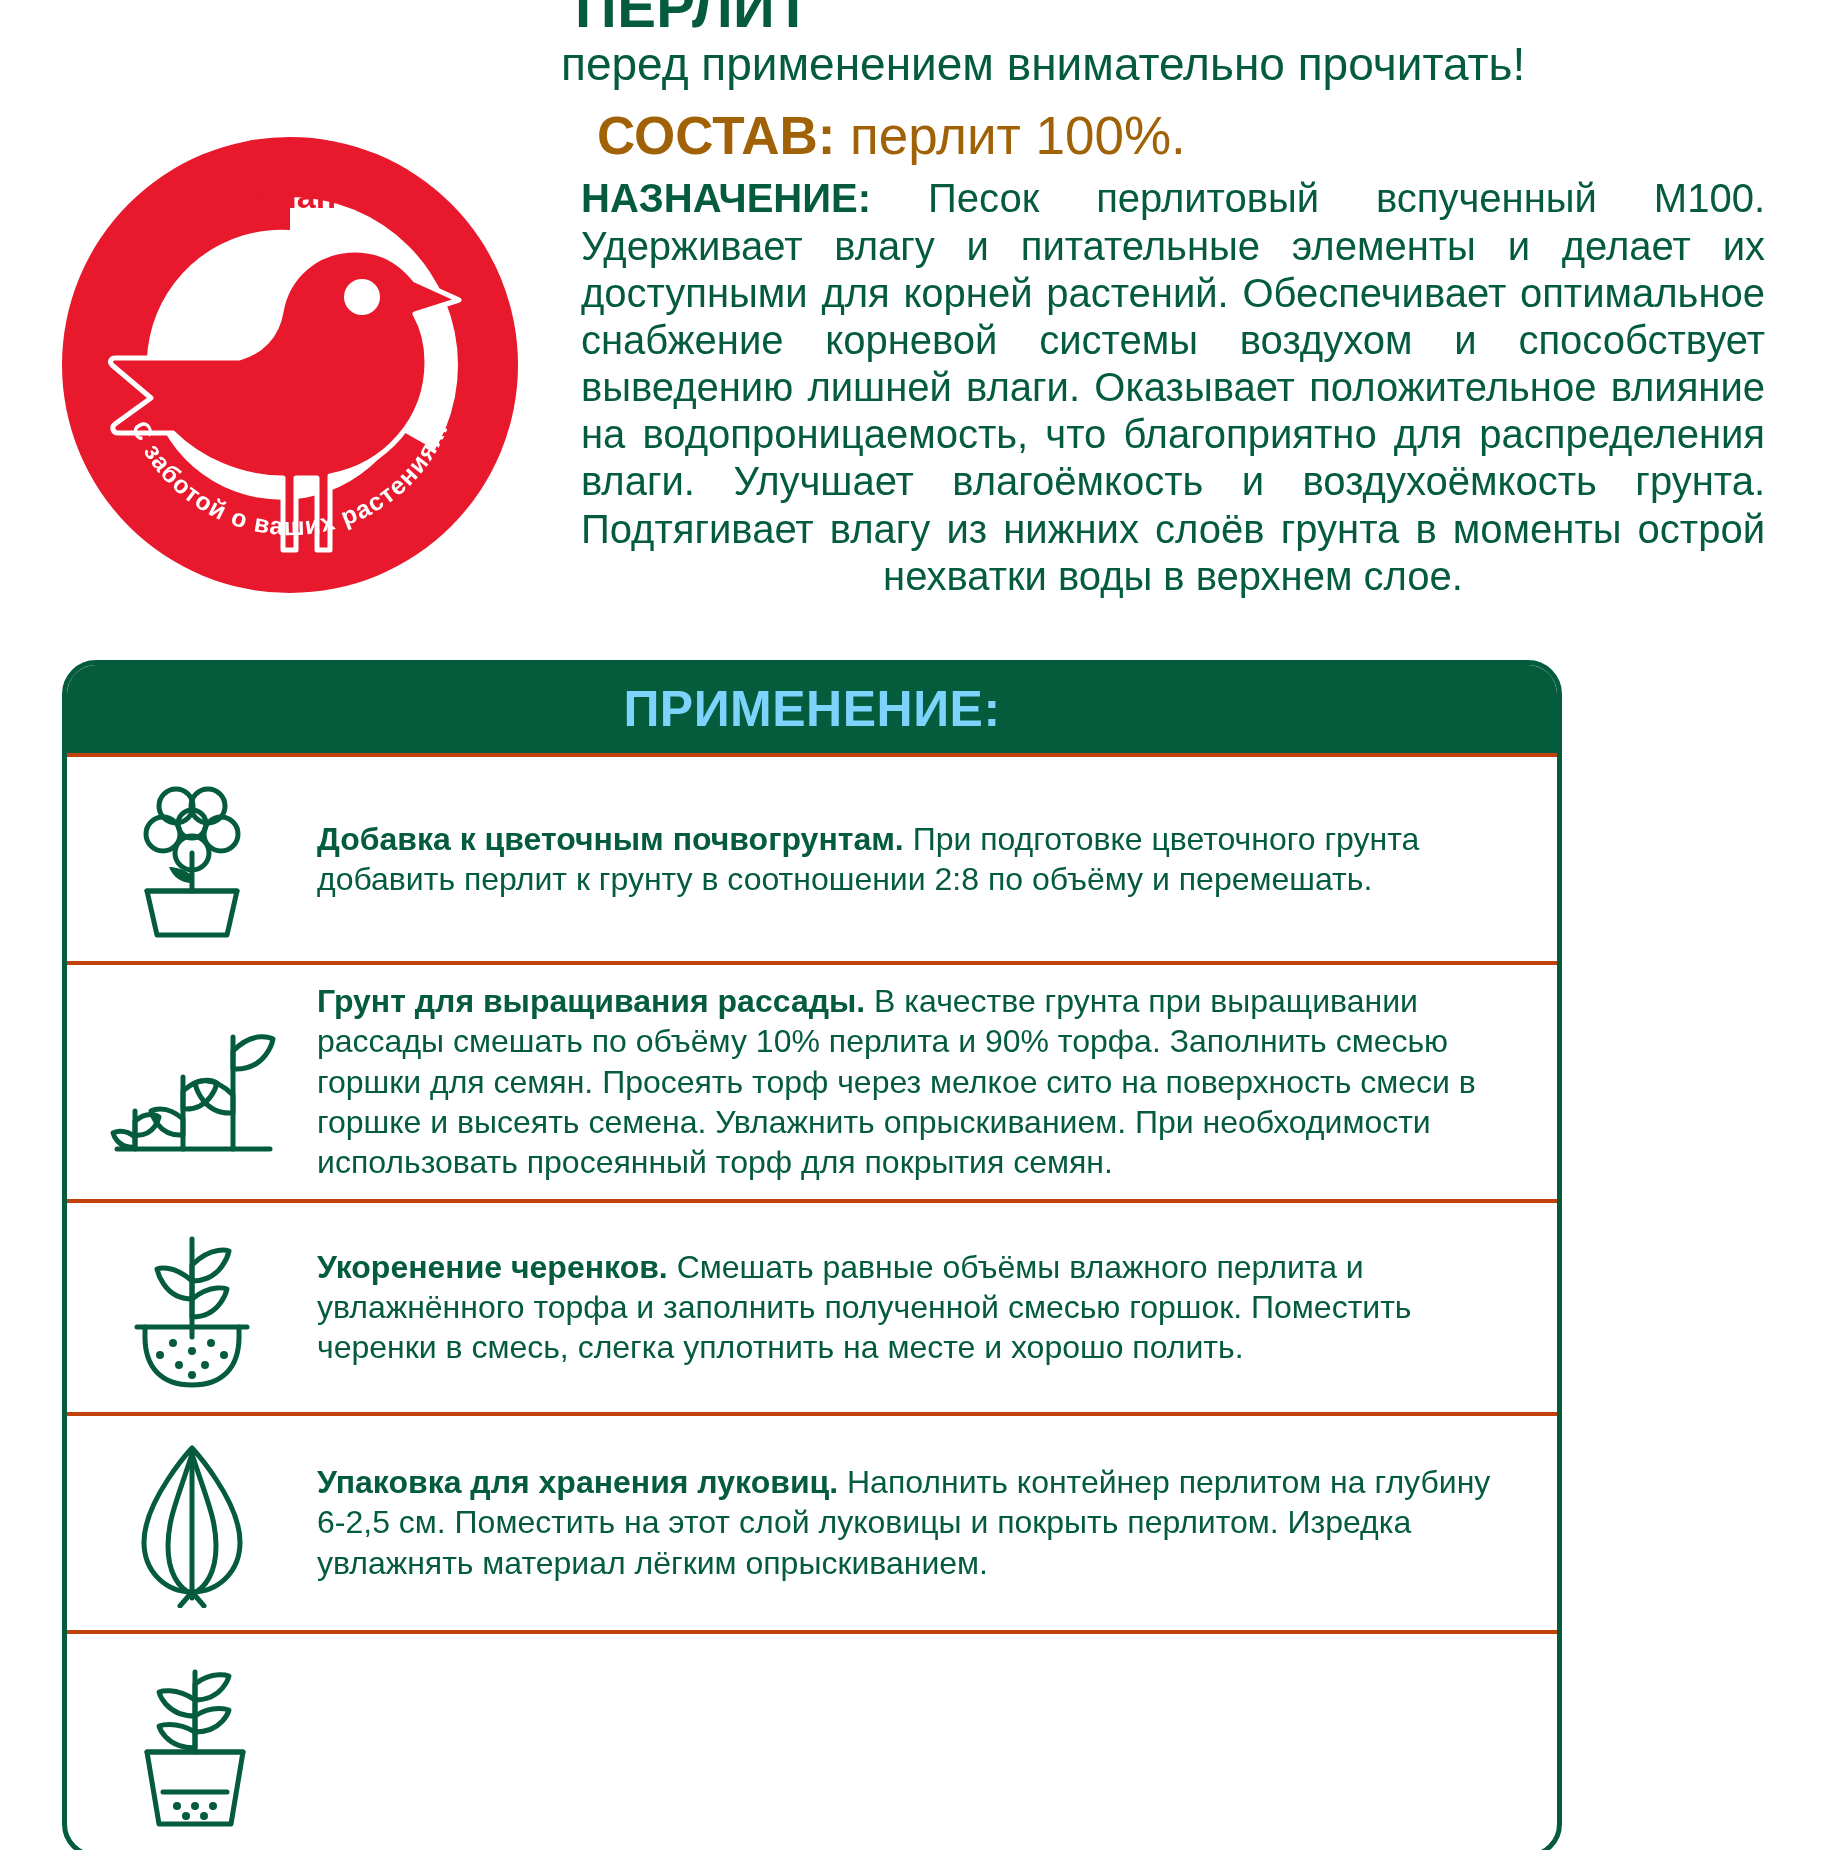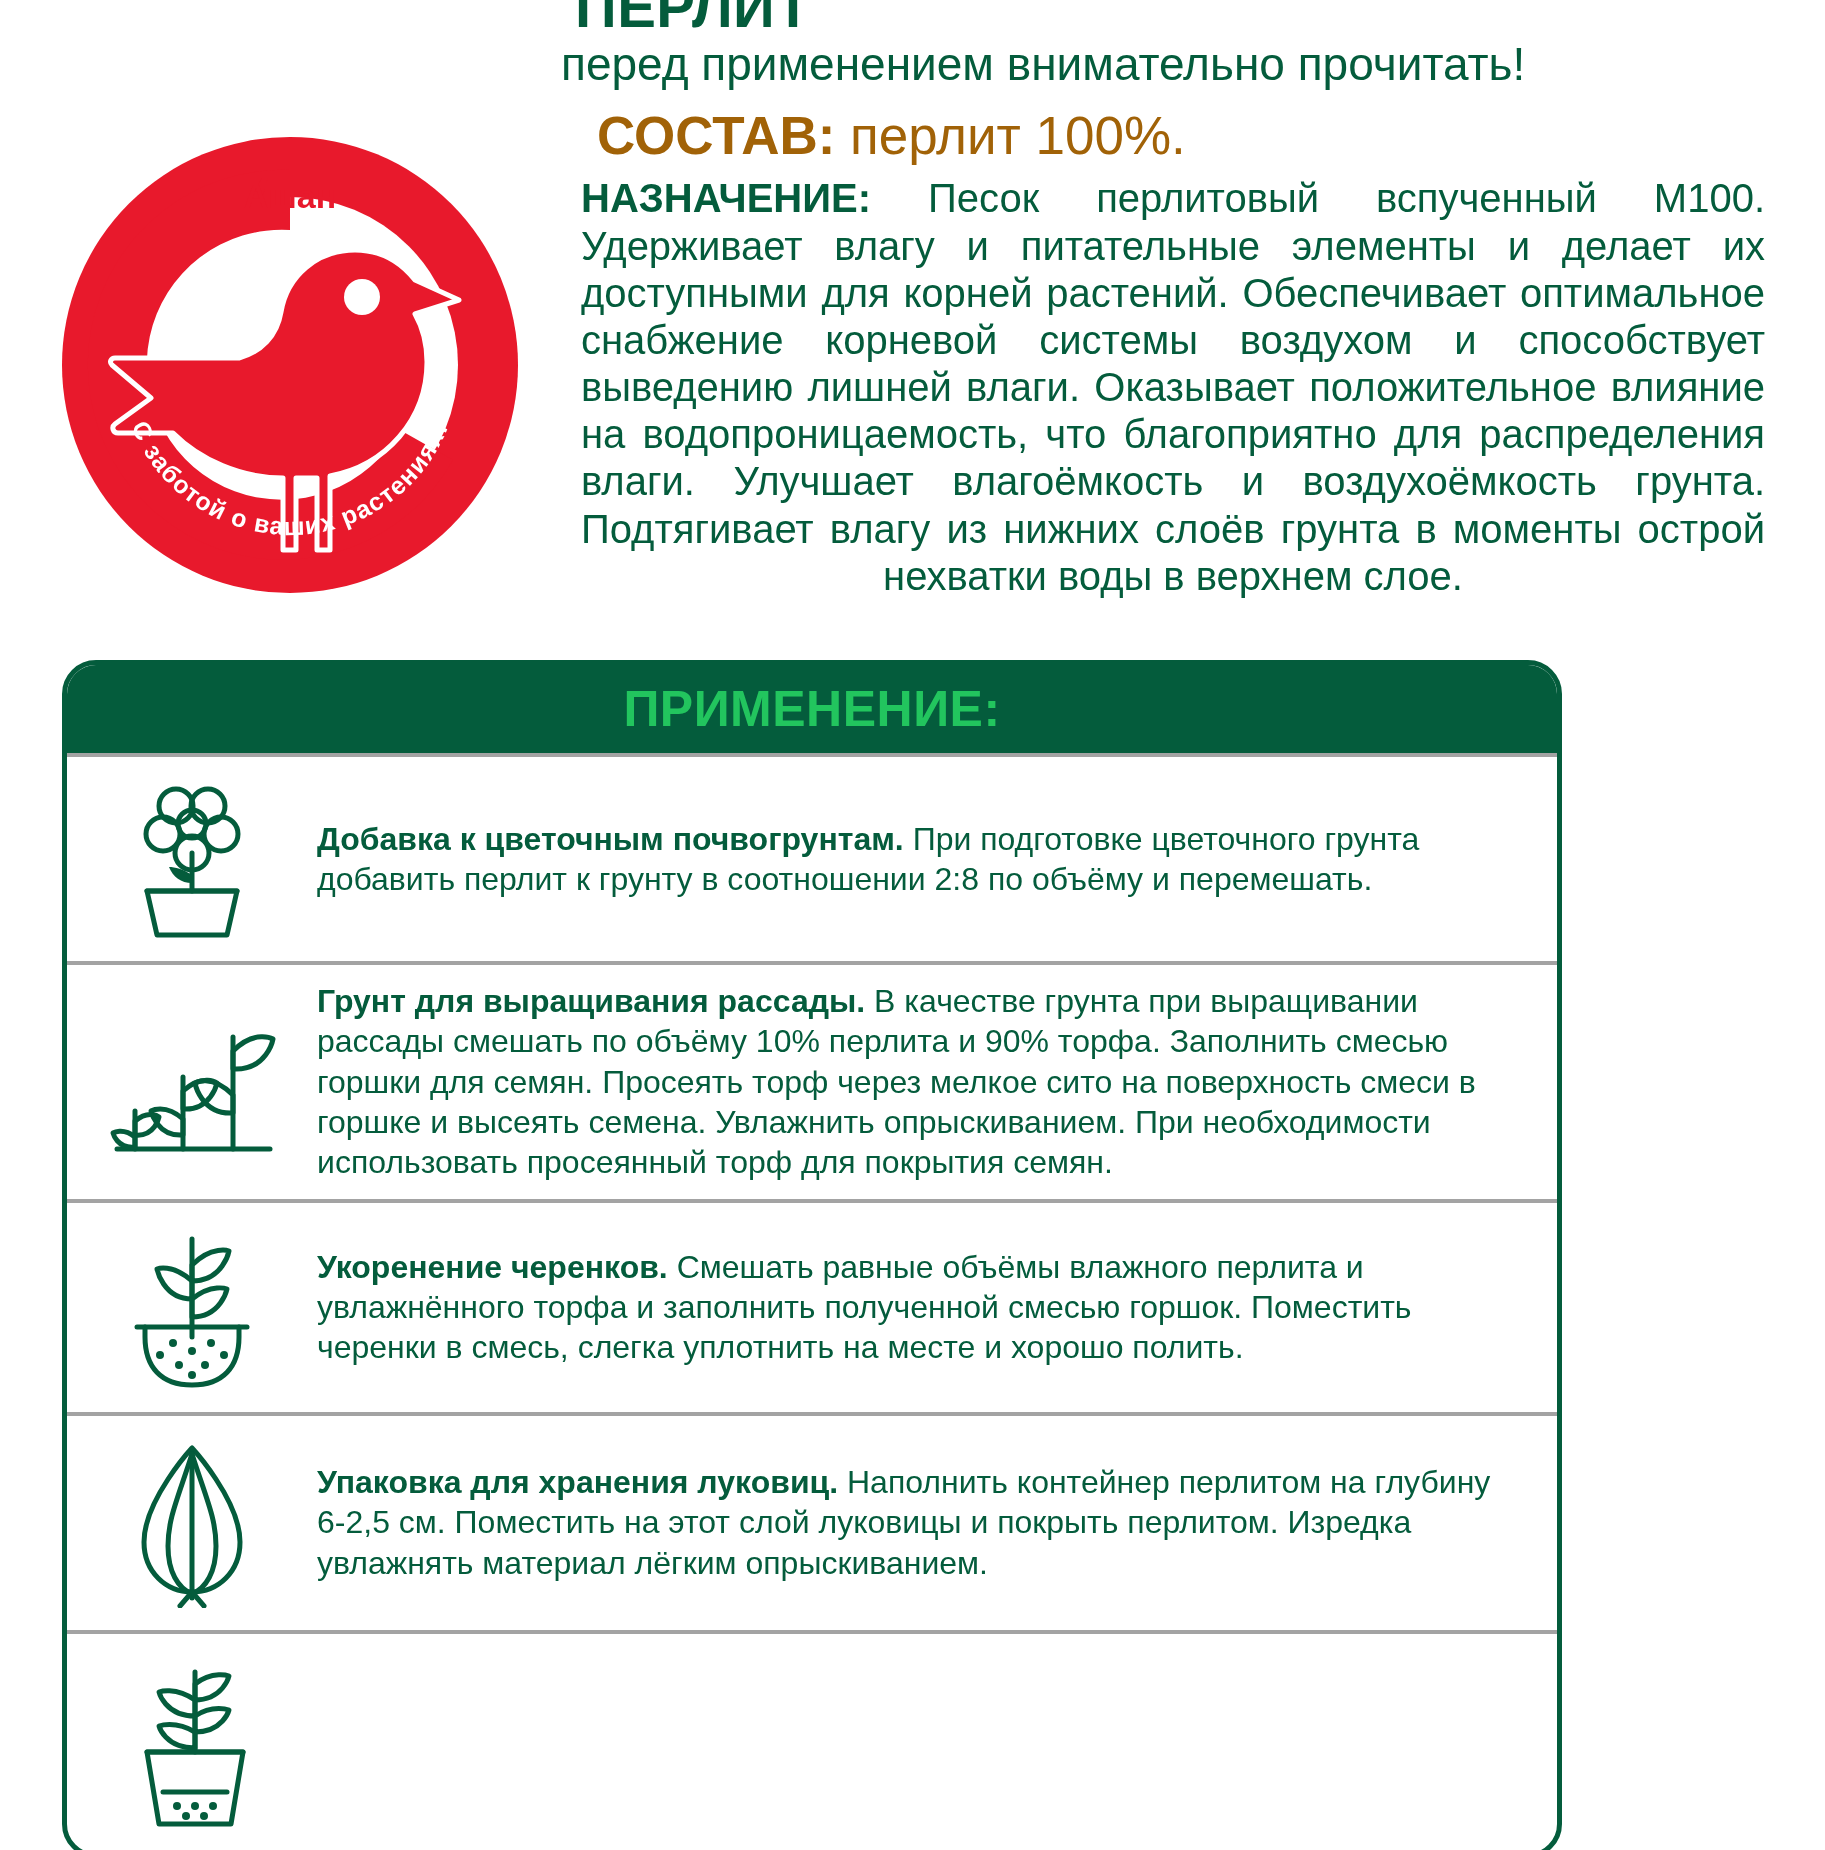--- a/index.html
+++ b/index.html
@@ -95,28 +95,28 @@
     height: 88px;
     display: flex;
     align-items: center;
     justify-content: center;
     padding-left: 40px;
   }
   .usage-header-title {
     font-size: 50px;
     font-weight: bold;
     letter-spacing: 0.5px;
-    color: #22c55e;
+    color: #7dd3fc;
     margin-left: -40px;
   }
 
   .usage-row {
     display: flex;
     align-items: center;
-    border-top: 4px solid #a3a3a3;
+    border-top: 4px solid #c2410c;
     padding: 16px 30px 16px 0;
     box-sizing: border-box;
   }
   .usage-row:first-of-type { border-top: none; }
 
   .row-icon {
     flex: 0 0 250px;
     display: flex;
     align-items: center;
     justify-content: center;

